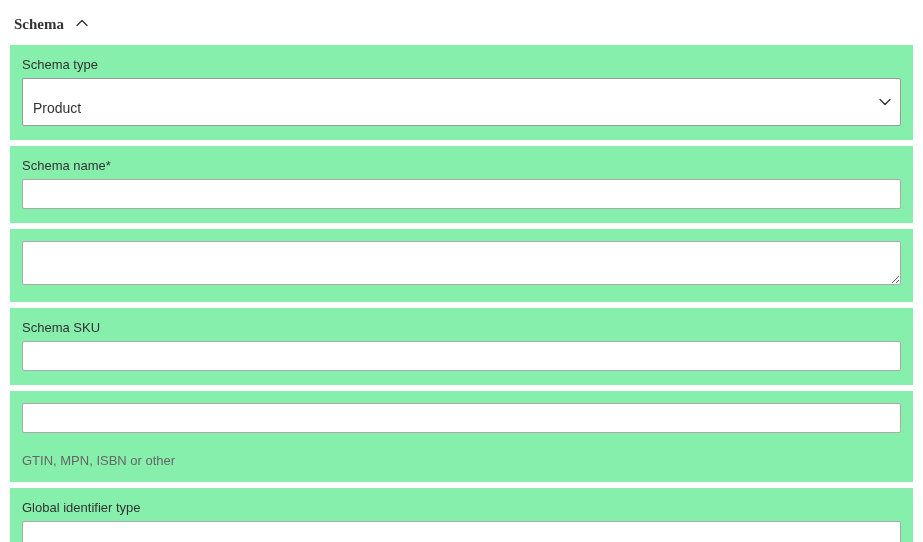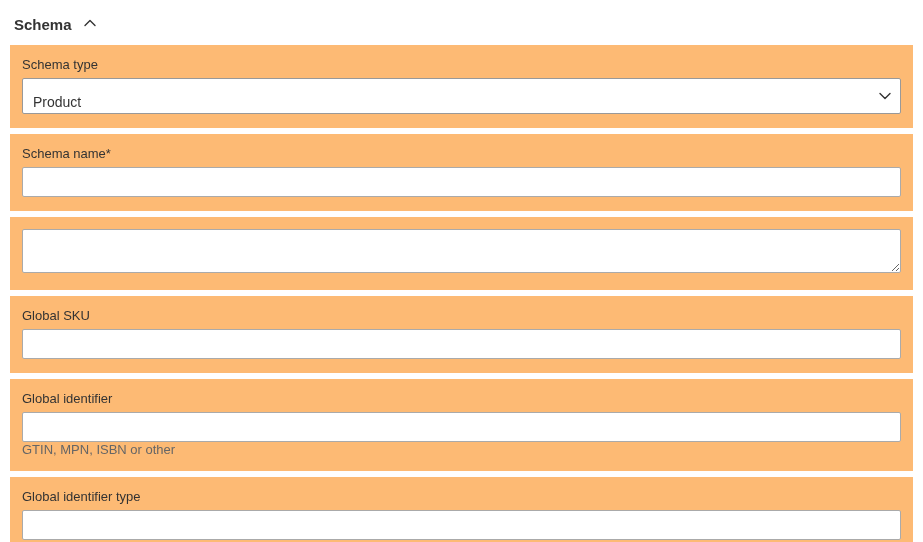--- a/index.html
+++ b/index.html
@@ -9,54 +9,55 @@
     color: #333;
     font-size: 14px;
     width: 923px;
   }
   .section-header {
     display: flex;
     align-items: center;
     gap: 12px;
     padding: 16px 14px 12px 14px;
     cursor: pointer;
+    font-family: Liberation Serif, serif;
   }
   .section-title {
     font-weight: 700;
     font-size: 15px;
     color: #333;
   }
   .chevron-up {
     width: 12px;
     height: 12px;
     display: inline-block;
   }
   .chevron-up svg { display: block; }
   .field-block {
-    background: #fdba74;
+    background: #86efac;
     padding: 12px 12px 14px 12px;
     margin: 0 10px 6px 10px;
   }
   .field-label {
     font-size: 13px;
     color: #333;
     margin-bottom: 6px;
     display: block;
   }
   .field-help {
     font-size: 13px;
     color: #666;
-    margin-top: 0;
+    margin-top: 20px;
   }
   .select-wrap {
     position: relative;
   }
   .select-input {
     width: 100%;
-    height: 36px;
+    height: 48px;
     border: 1px solid #999;
     background: #fff;
     padding: 15px 28px 4px 10px;
     font-size: 14px;
     color: #333;
     appearance: none;
     -webkit-appearance: none;
     border-radius: 2px;
     outline: none;
   }
@@ -120,26 +121,25 @@
 <div class="field-block">
   <label class="field-label">Schema name*</label>
   <input type="text" class="text-input" value="" style="">
 </div>
 
 <div class="field-block">
   <textarea class="textarea-input" style=""></textarea>
 </div>
 
 <div class="field-block">
-  <label class="field-label">Global SKU</label>
+  <label class="field-label">Schema SKU</label>
   <input type="text" class="text-input" value="" style="">
 </div>
 
 <div class="field-block">
-  <label class="field-label">Global identifier</label>
   <input type="text" class="text-input" value="" style="">
   <div class="field-help">GTIN, MPN, ISBN or other</div>
 </div>
 
 <div class="field-block">
   <label class="field-label">Global identifier type</label>
   <input type="text" class="text-input" value="" style="">
 </div>
 
 </body></html>

